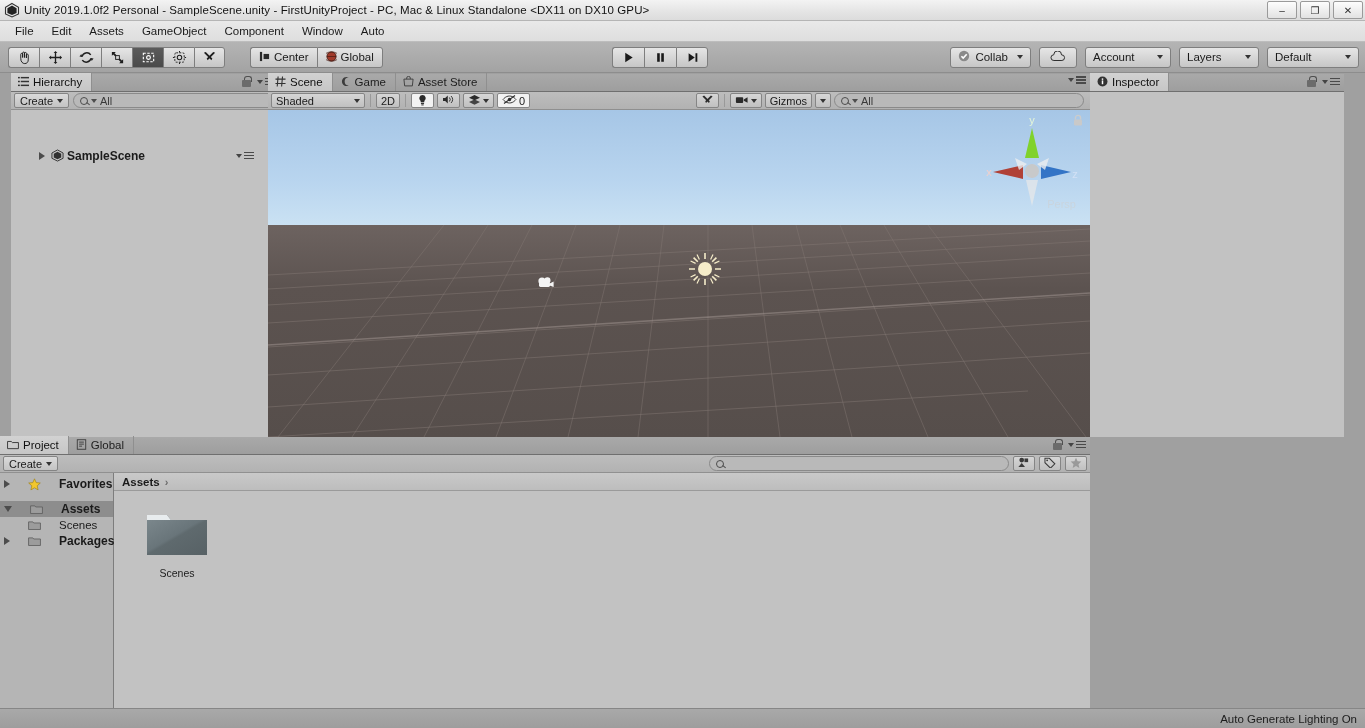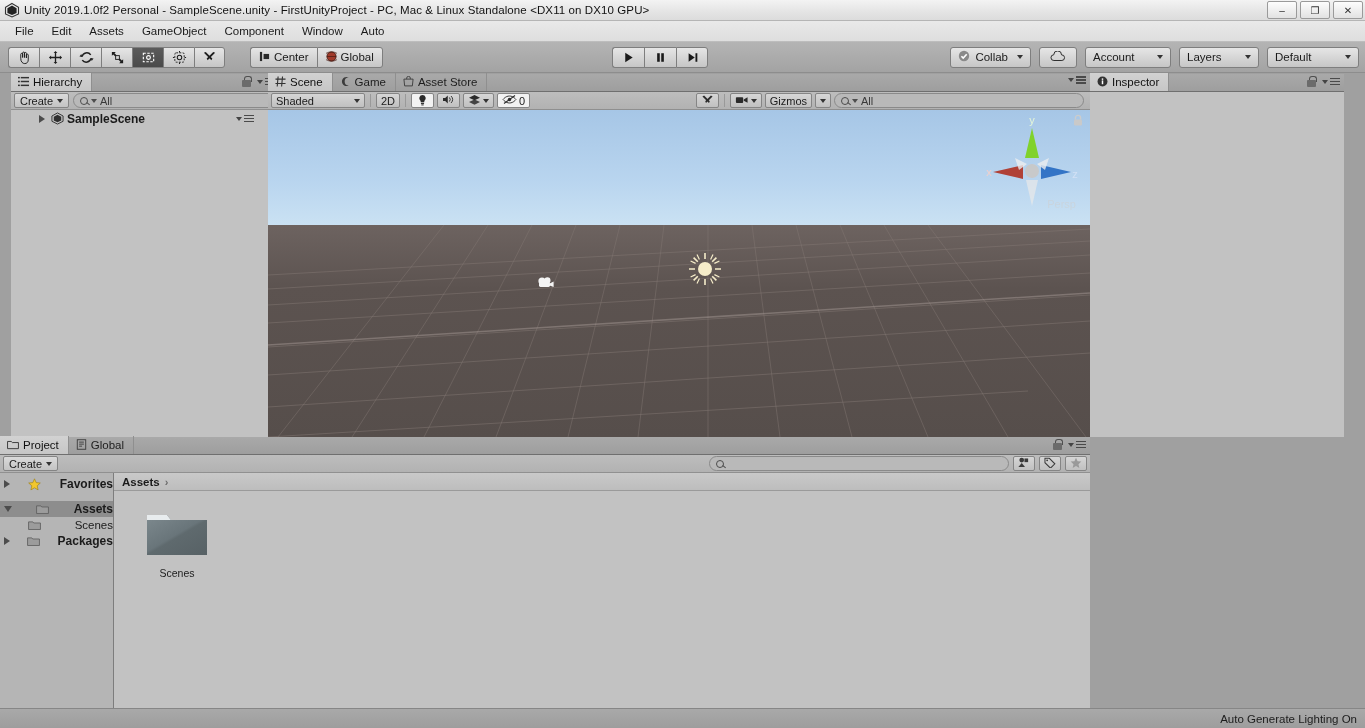--- a/index.html
+++ b/index.html
@@ -142,20 +142,21 @@
     right: -3px; bottom: -0.5px; transform: rotate(40deg);
   }
 
   
   #hierarchy { left: 11px; top: 74px; width: 268px; height: 384px; }
   #hierarchy .panel-body { height: 327px; background: #c2c2c2; border-right: 1px solid #7d7d7d; }
   .hrow {
     height: 17px; display: flex; align-items: center; gap: 3px;
     padding-left: 24px; font-size: 12px; font-weight: bold; color: #1b1b1b;
     position: relative;
+    margin-top: 37px;
   }
   .tri {
     width: 0; height: 0; border-top: 4px solid transparent; border-bottom: 4px solid transparent;
     border-left: 6px solid #4c4c4c;
   }
   .tri.down { border-left: 4px solid transparent; border-right: 4px solid transparent;
     border-top: 6px solid #4c4c4c; border-bottom: 0; }
 
   
   #sceneview { left: 268px; top: 74px; width: 822px; height: 363px; }
@@ -200,22 +201,22 @@
   #inspector .panel-body { height: 345px; background: #c2c2c2; }
 
   
   #project { left: 0; top: 437px; width: 1090px; height: 271px; }
   .proj-body { display: flex; height: 235px; }
   .proj-tree {
     width: 114px; background: #b5b5b5; border-right: 1px solid #7d7d7d;
     padding-top: 3px;
   }
   .trow {
-    height: 16px; display: flex; align-items: center; gap: 3px; padding-left: 4px;
-    font-size: 12px; font-weight: bold; color: #1b1b1b; justify-content: space-between;
+    height: 16px; display: flex; align-items: center; gap: 18px; padding-left: 4px;
+    font-size: 12px; font-weight: bold; color: #1b1b1b;
   }
   .trow.sel { background: #8d8d8d; }
   .trow.child { padding-left: 28px; font-weight: normal; font-size: 11.5px; }
   .proj-content { flex: 1; background: #c2c2c2; position: relative; }
   .breadcrumb {
     height: 18px; background: linear-gradient(#c9c9c9, #bdbdbd);
     border-bottom: 1px solid #9a9a9a;
     display: flex; align-items: center; gap: 5px; padding-left: 8px;
     font-size: 11.5px; font-weight: bold; color: #1b1b1b;
   }

